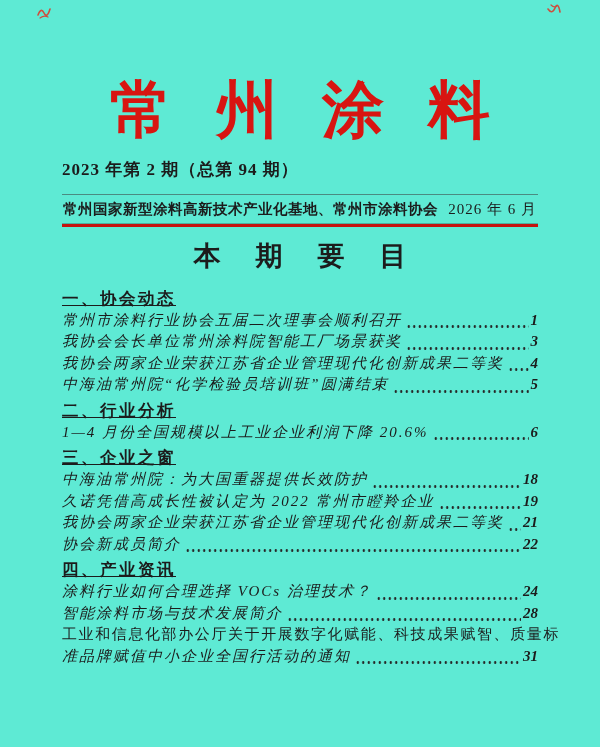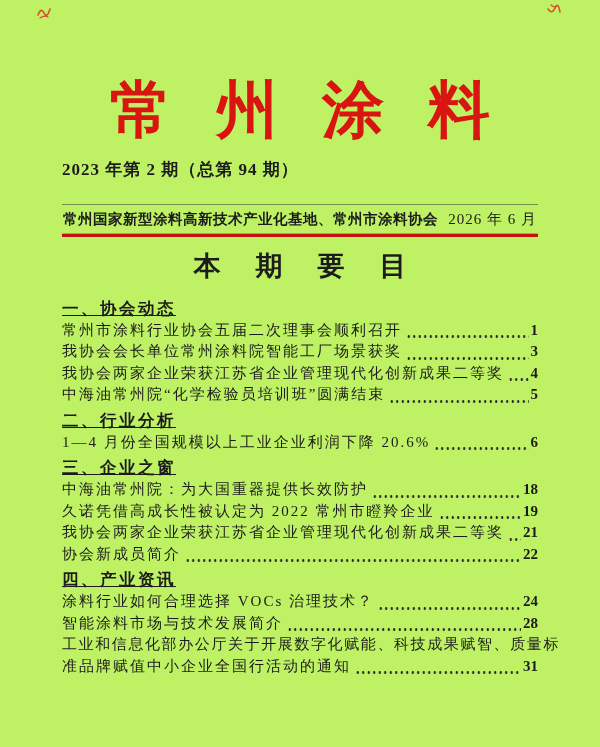--- a/index.html
+++ b/index.html
@@ -6,21 +6,21 @@
   body {
     width:600px; height:747px;
     background:#ffffff;
     font-family:"Liberation Serif", serif;
     color:#1c1c1c;
     -webkit-font-smoothing:antialiased;
   }
   .page {
     position:relative;
     width:600px; height:747px;
-    background:#bef264;
+    background:#5eead4;
     overflow:hidden;
   }
   .content { margin:0 62px; }
 
   
   .corner-mark { position:absolute; opacity:.85; }
   .corner-mark.left  { left:36px; top:4px; }
   .corner-mark.right { left:546px; top:3px; }
 
   .masthead {
@@ -39,21 +39,21 @@
 
   .issue-line {
     margin-top:13px;
     text-align:left;
     font-size:17px;
     font-weight:bold;
     letter-spacing:1px;
   }
 
   .pub-row {
-    margin-top:23px;
+    margin-top:13px;
     border-top:1px solid rgba(60,60,60,.55);
     padding:5px 1px 4px 1px;
     display:flex;
     justify-content:space-between;
     align-items:baseline;
     text-align:right;
   }
   .publisher { font-size:14.5px; font-weight:bold; letter-spacing:.5px; }
   .pub-date  { font-size:15px; letter-spacing:1px; }
 
@@ -81,20 +81,21 @@
     line-height:23px;
     letter-spacing:2.5px;
     margin-top:3px;
     text-decoration:underline;
   }
   .toc-entry {
     display:flex;
     align-items:flex-end;
     font-size:15px;
     line-height:21.5px;
+    font-style:italic;
   }
   .entry-title {
     letter-spacing:2px;
     white-space:nowrap;
   }
   .entry-line1 {
     font-size:15px;
     line-height:21.5px;
     letter-spacing:1.6px;
     white-space:nowrap;

